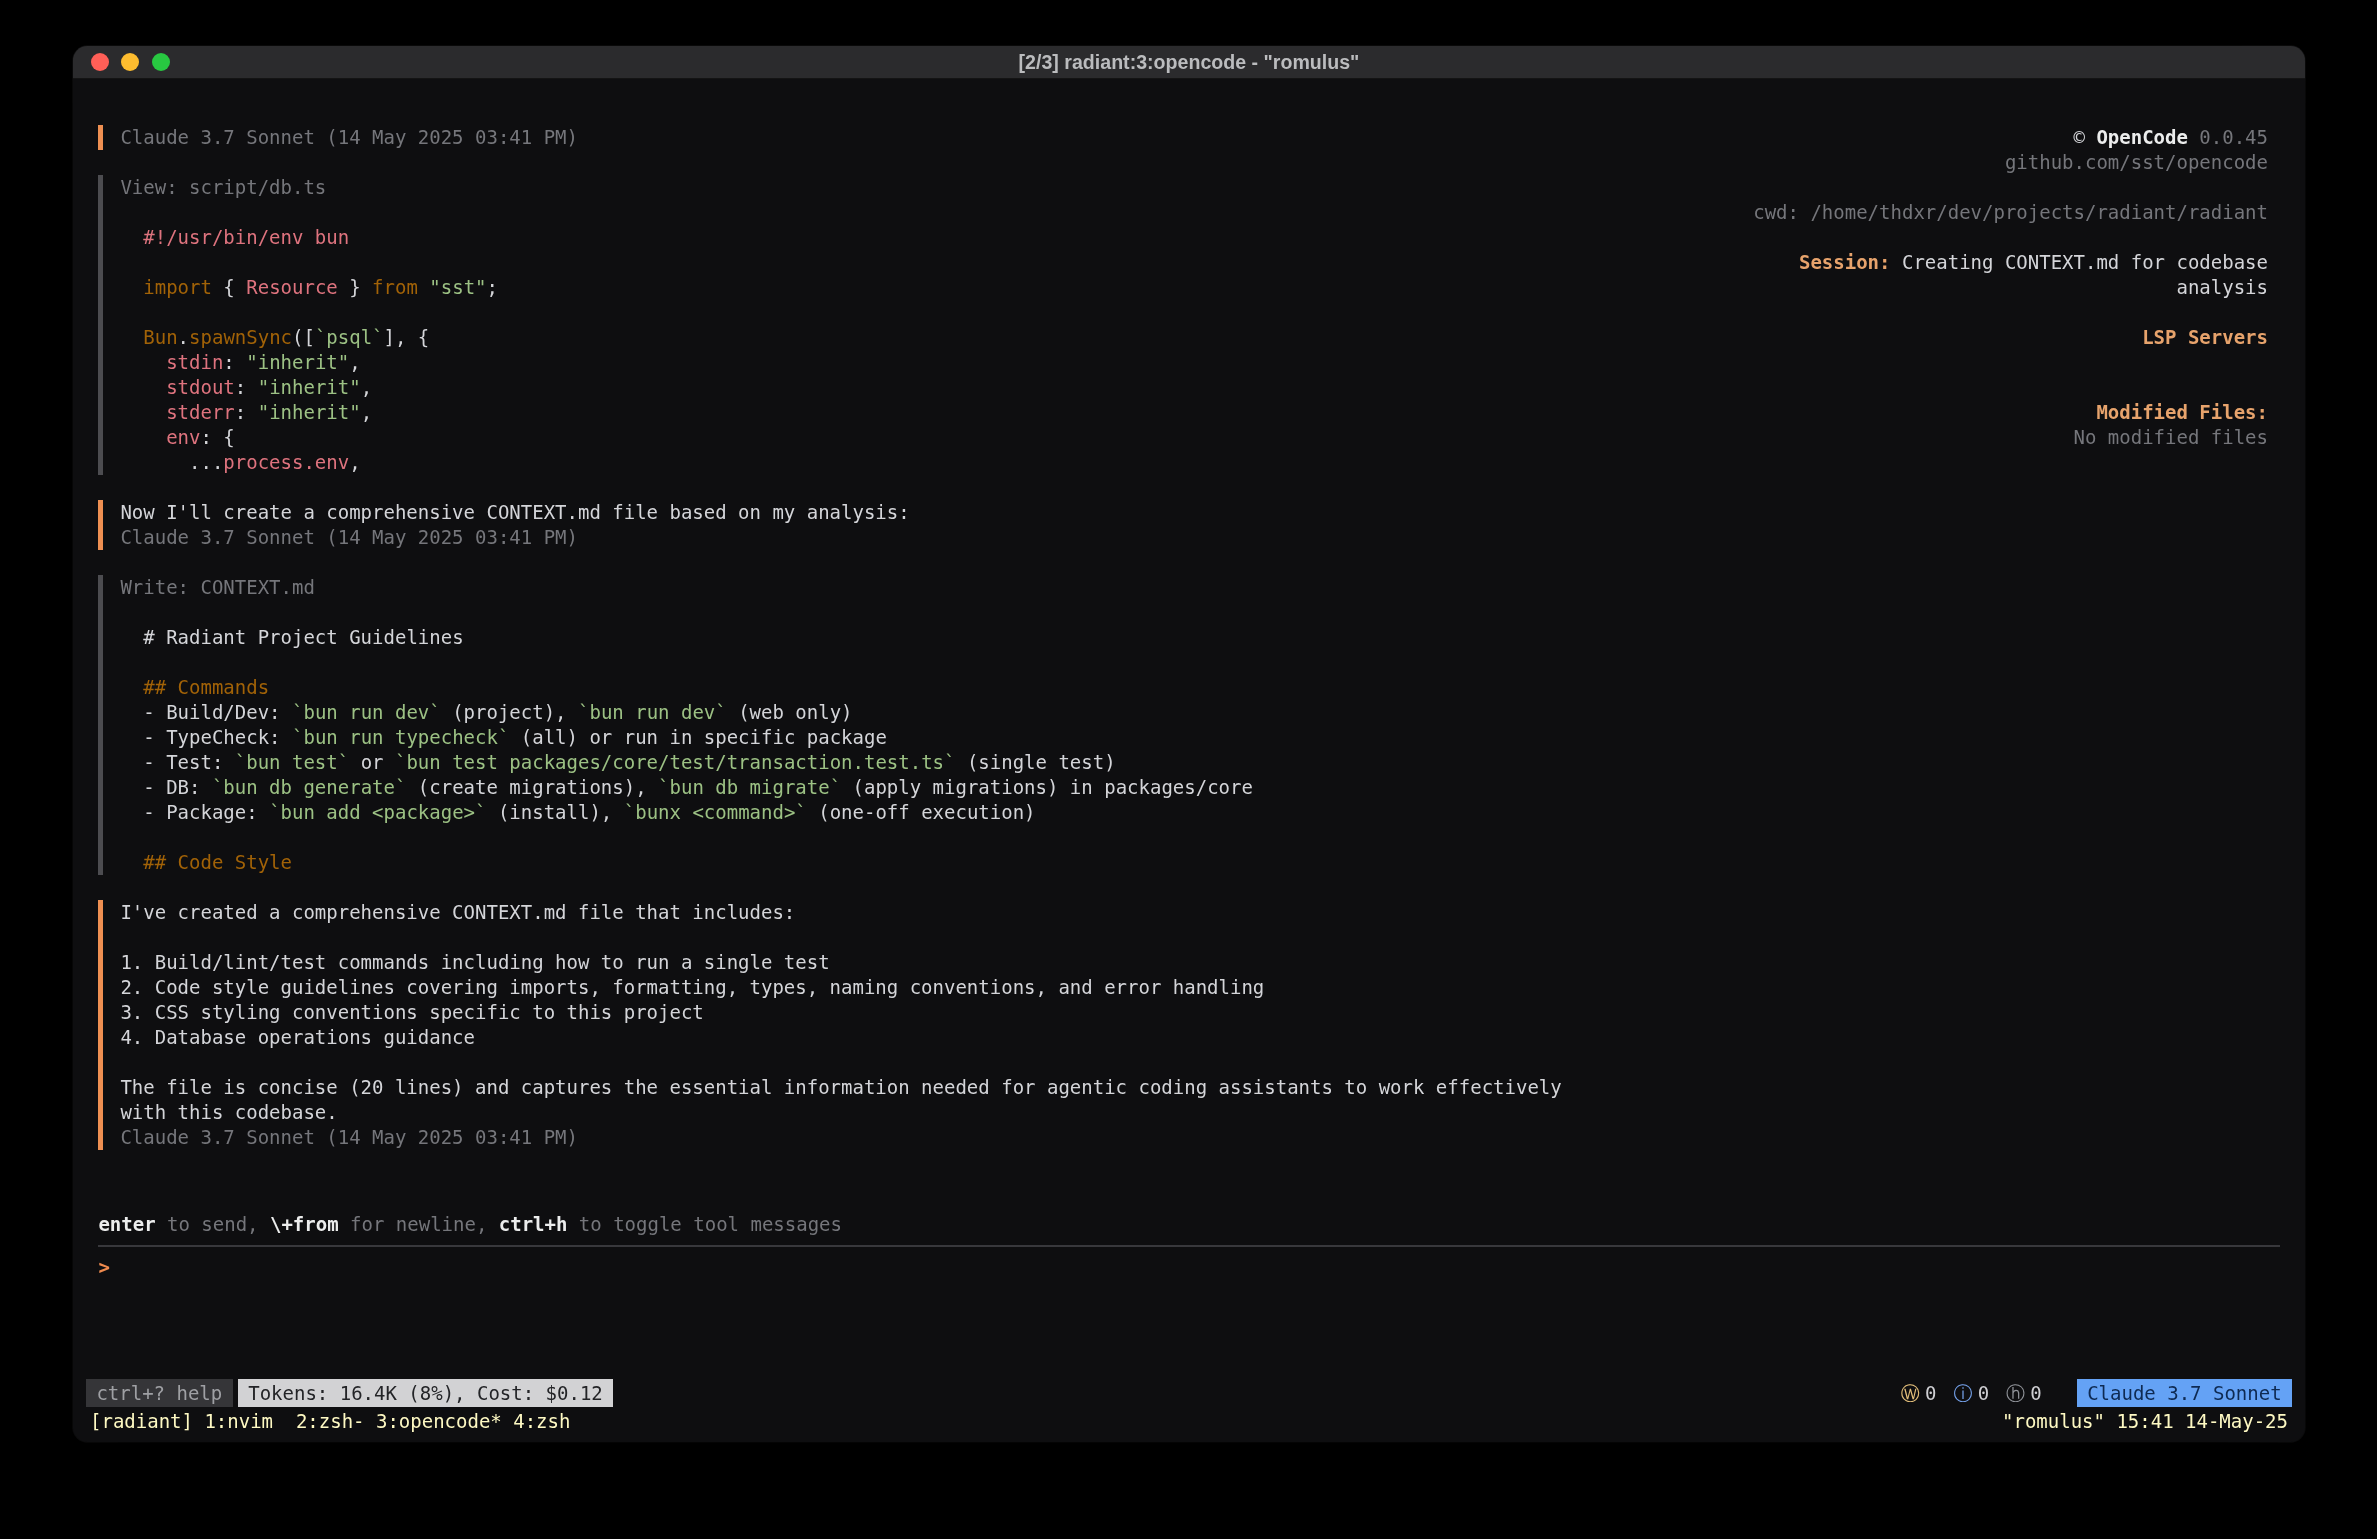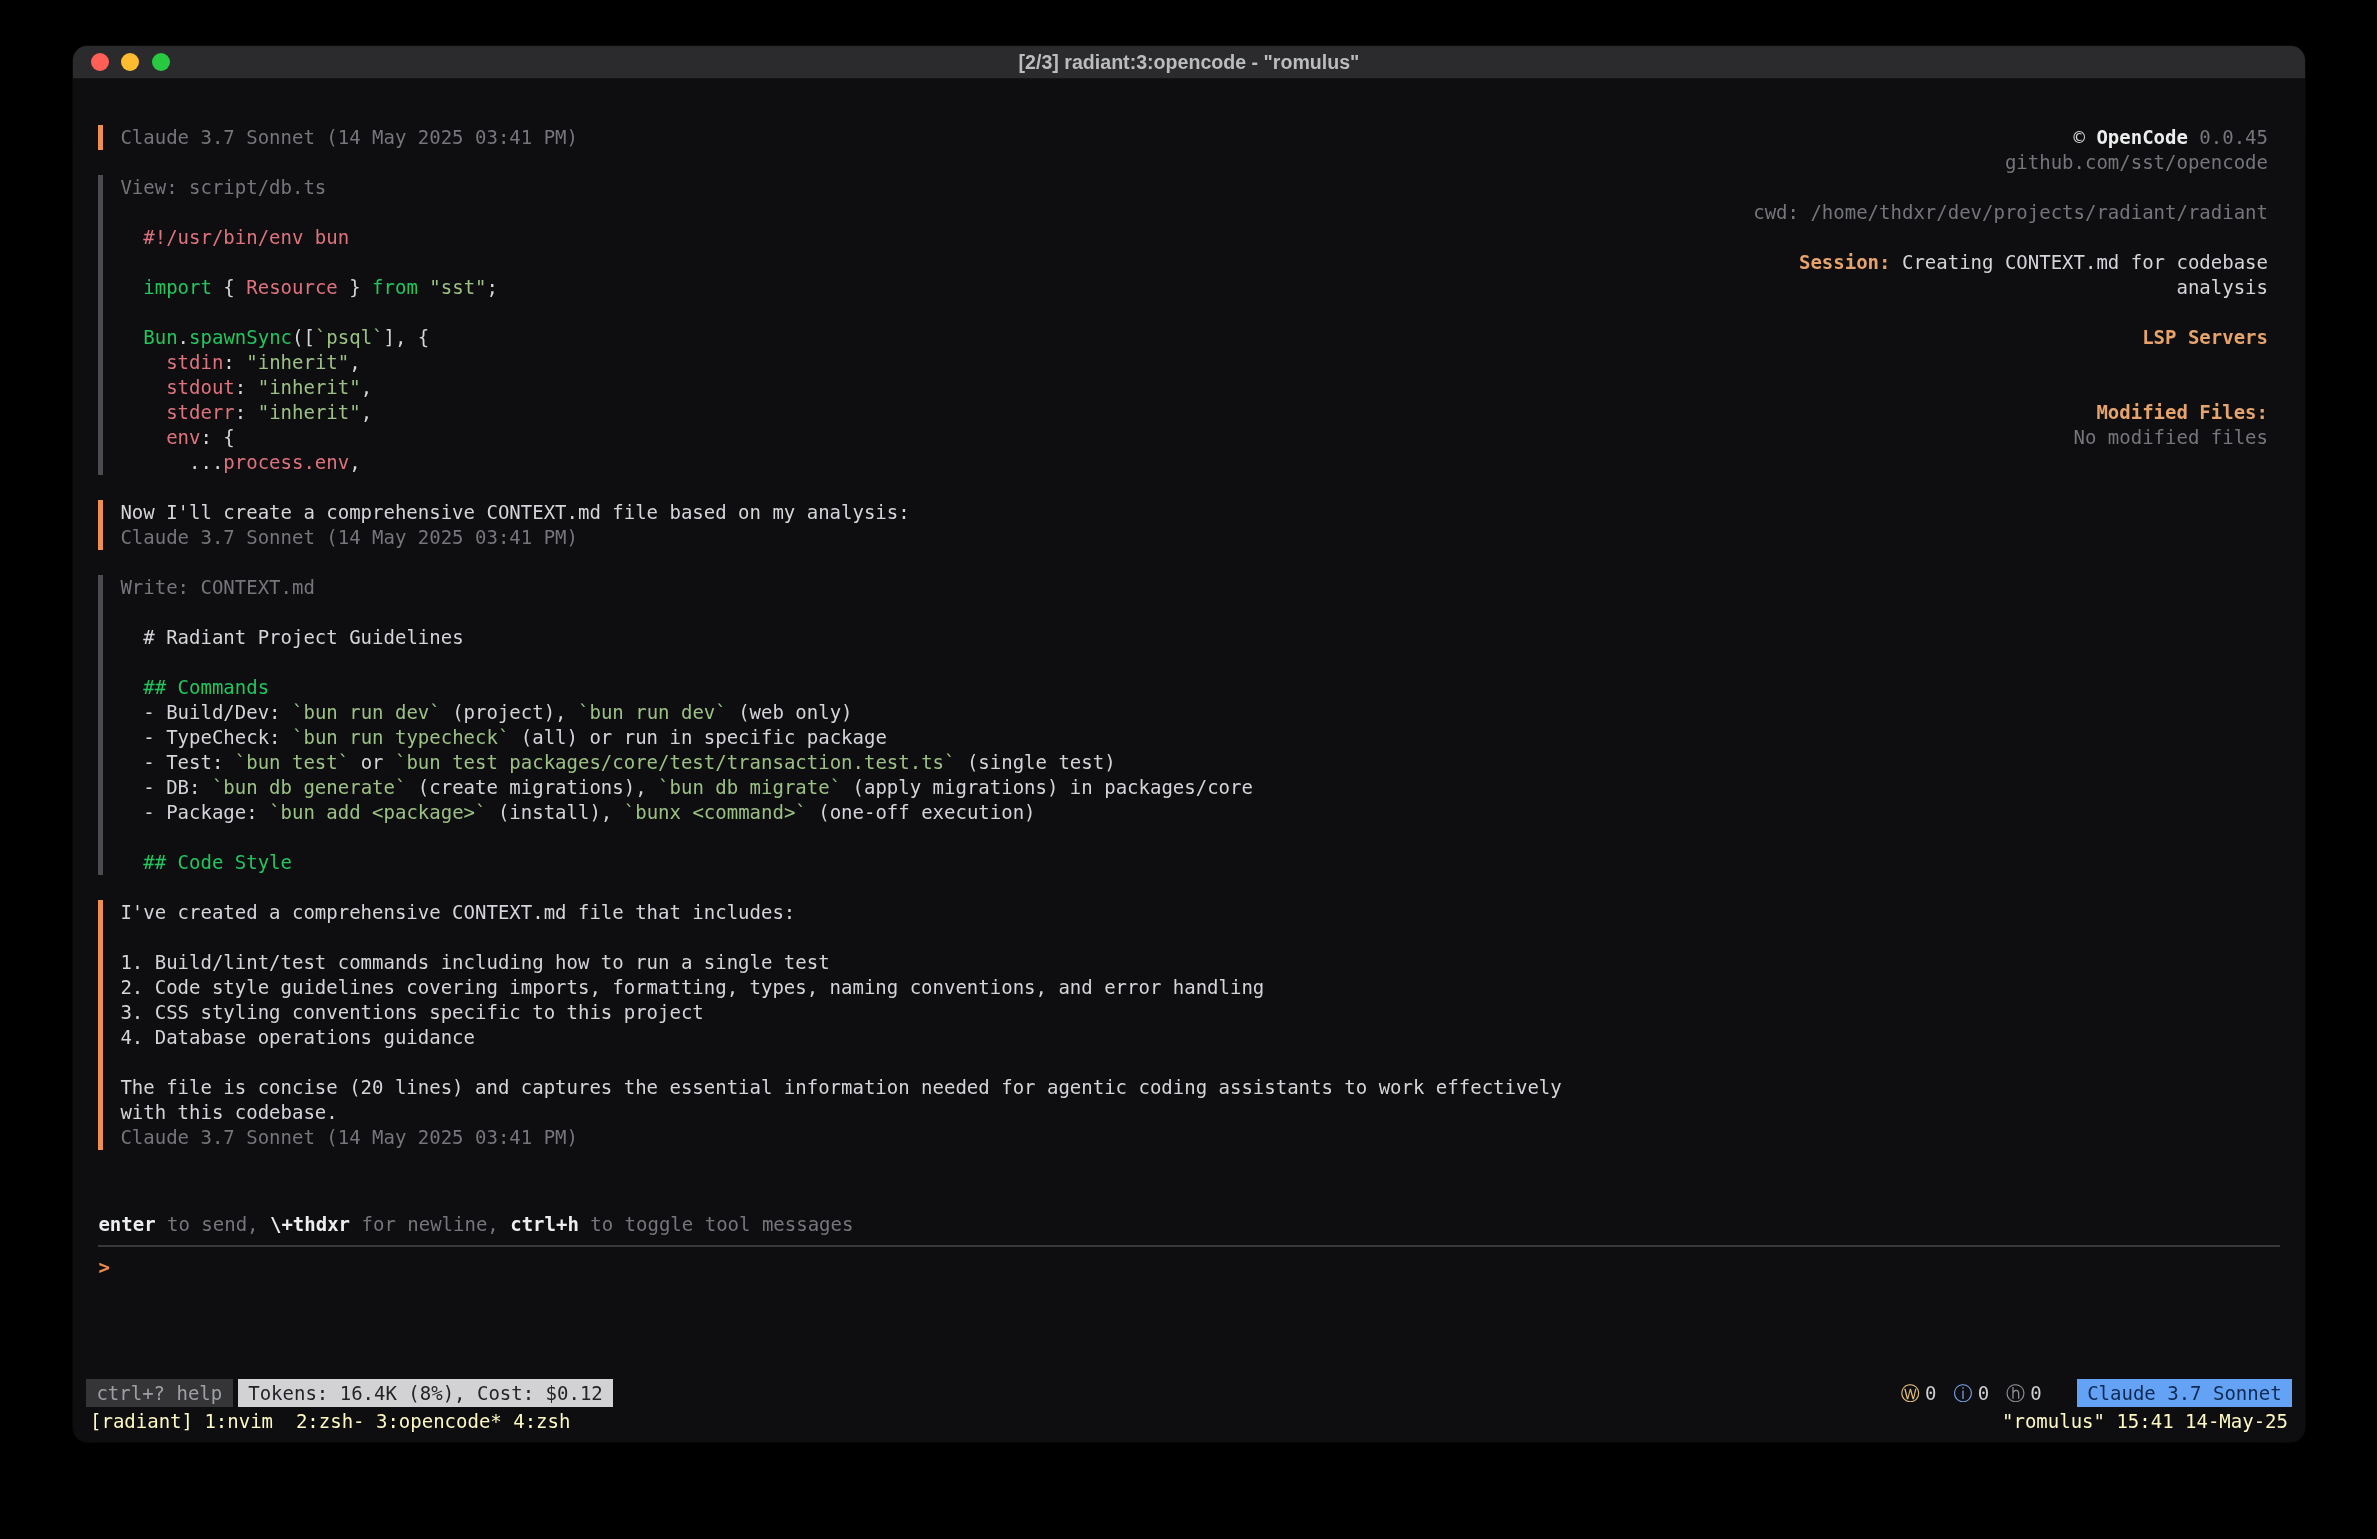--- a/index.html
+++ b/index.html
@@ -35,21 +35,21 @@
   .terminal {
     flex:1; display:flex; flex-direction:column; min-height:0;
     font-size:19px; line-height:25px; color:#d4d5d9;
   }
   .line { min-height:25px; white-space:pre-wrap; }
 
   .c-fg     { color:#d4d5d9; }
   .c-dim    { color:#75767b; }
   .c-red    { color:#de737e; }
   .c-green  { color:#9cc184; }
-  .c-blue   { color:#22c55e; }
+  .c-blue   { color:#a16207; }
   .c-orange { color:#e7a36c; font-weight:700; }
   .c-bold   { color:#eceded; font-weight:700; }
 
   .chat-row { flex:1; display:flex; min-height:0; padding:46px 0 0 25.4px; overflow:hidden;gap:38px; }
   .main { flex:1; min-width:0; overflow:hidden; }
   .block { border-left:5.9px solid #4c4c50; padding-left:17px; margin-bottom:25px; }
   .block.accent { border-left-color:#ee8f52; }
 
   .sidebar { flex:0 0 561px; width:561px; margin-right:37px;text-align:right; }
 
@@ -160,21 +160,21 @@
           <div class="line"><span class="c-orange">LSP Servers</span></div>
           <div class="line"></div>
           <div class="line"></div>
           <div class="line"><span class="c-orange">Modified Files:</span></div>
           <div class="line"><span class="c-dim">No modified files</span></div>
         </div>
     </div>
 
     <div class="editor">
       <div>
-          <div class="line"><span class="c-bold">enter</span><span class="c-dim"> to send, </span><span class="c-bold">\+thdxr</span><span class="c-dim"> for newline, </span><span class="c-bold">ctrl+h</span><span class="c-dim"> to toggle tool messages</span></div>
+          <div class="line"><span class="c-bold">enter</span><span class="c-dim"> to send, </span><span class="c-bold">\+from</span><span class="c-dim"> for newline, </span><span class="c-bold">ctrl+h</span><span class="c-dim"> to toggle tool messages</span></div>
         </div>
       <div class="sep"></div>
       <div class="prompt-row">
         <span class="prompt">&gt;</span>
         <span class="input"></span>
       </div>
     </div>
 
     <div class="statusbar">
       <div class="sb-left">

